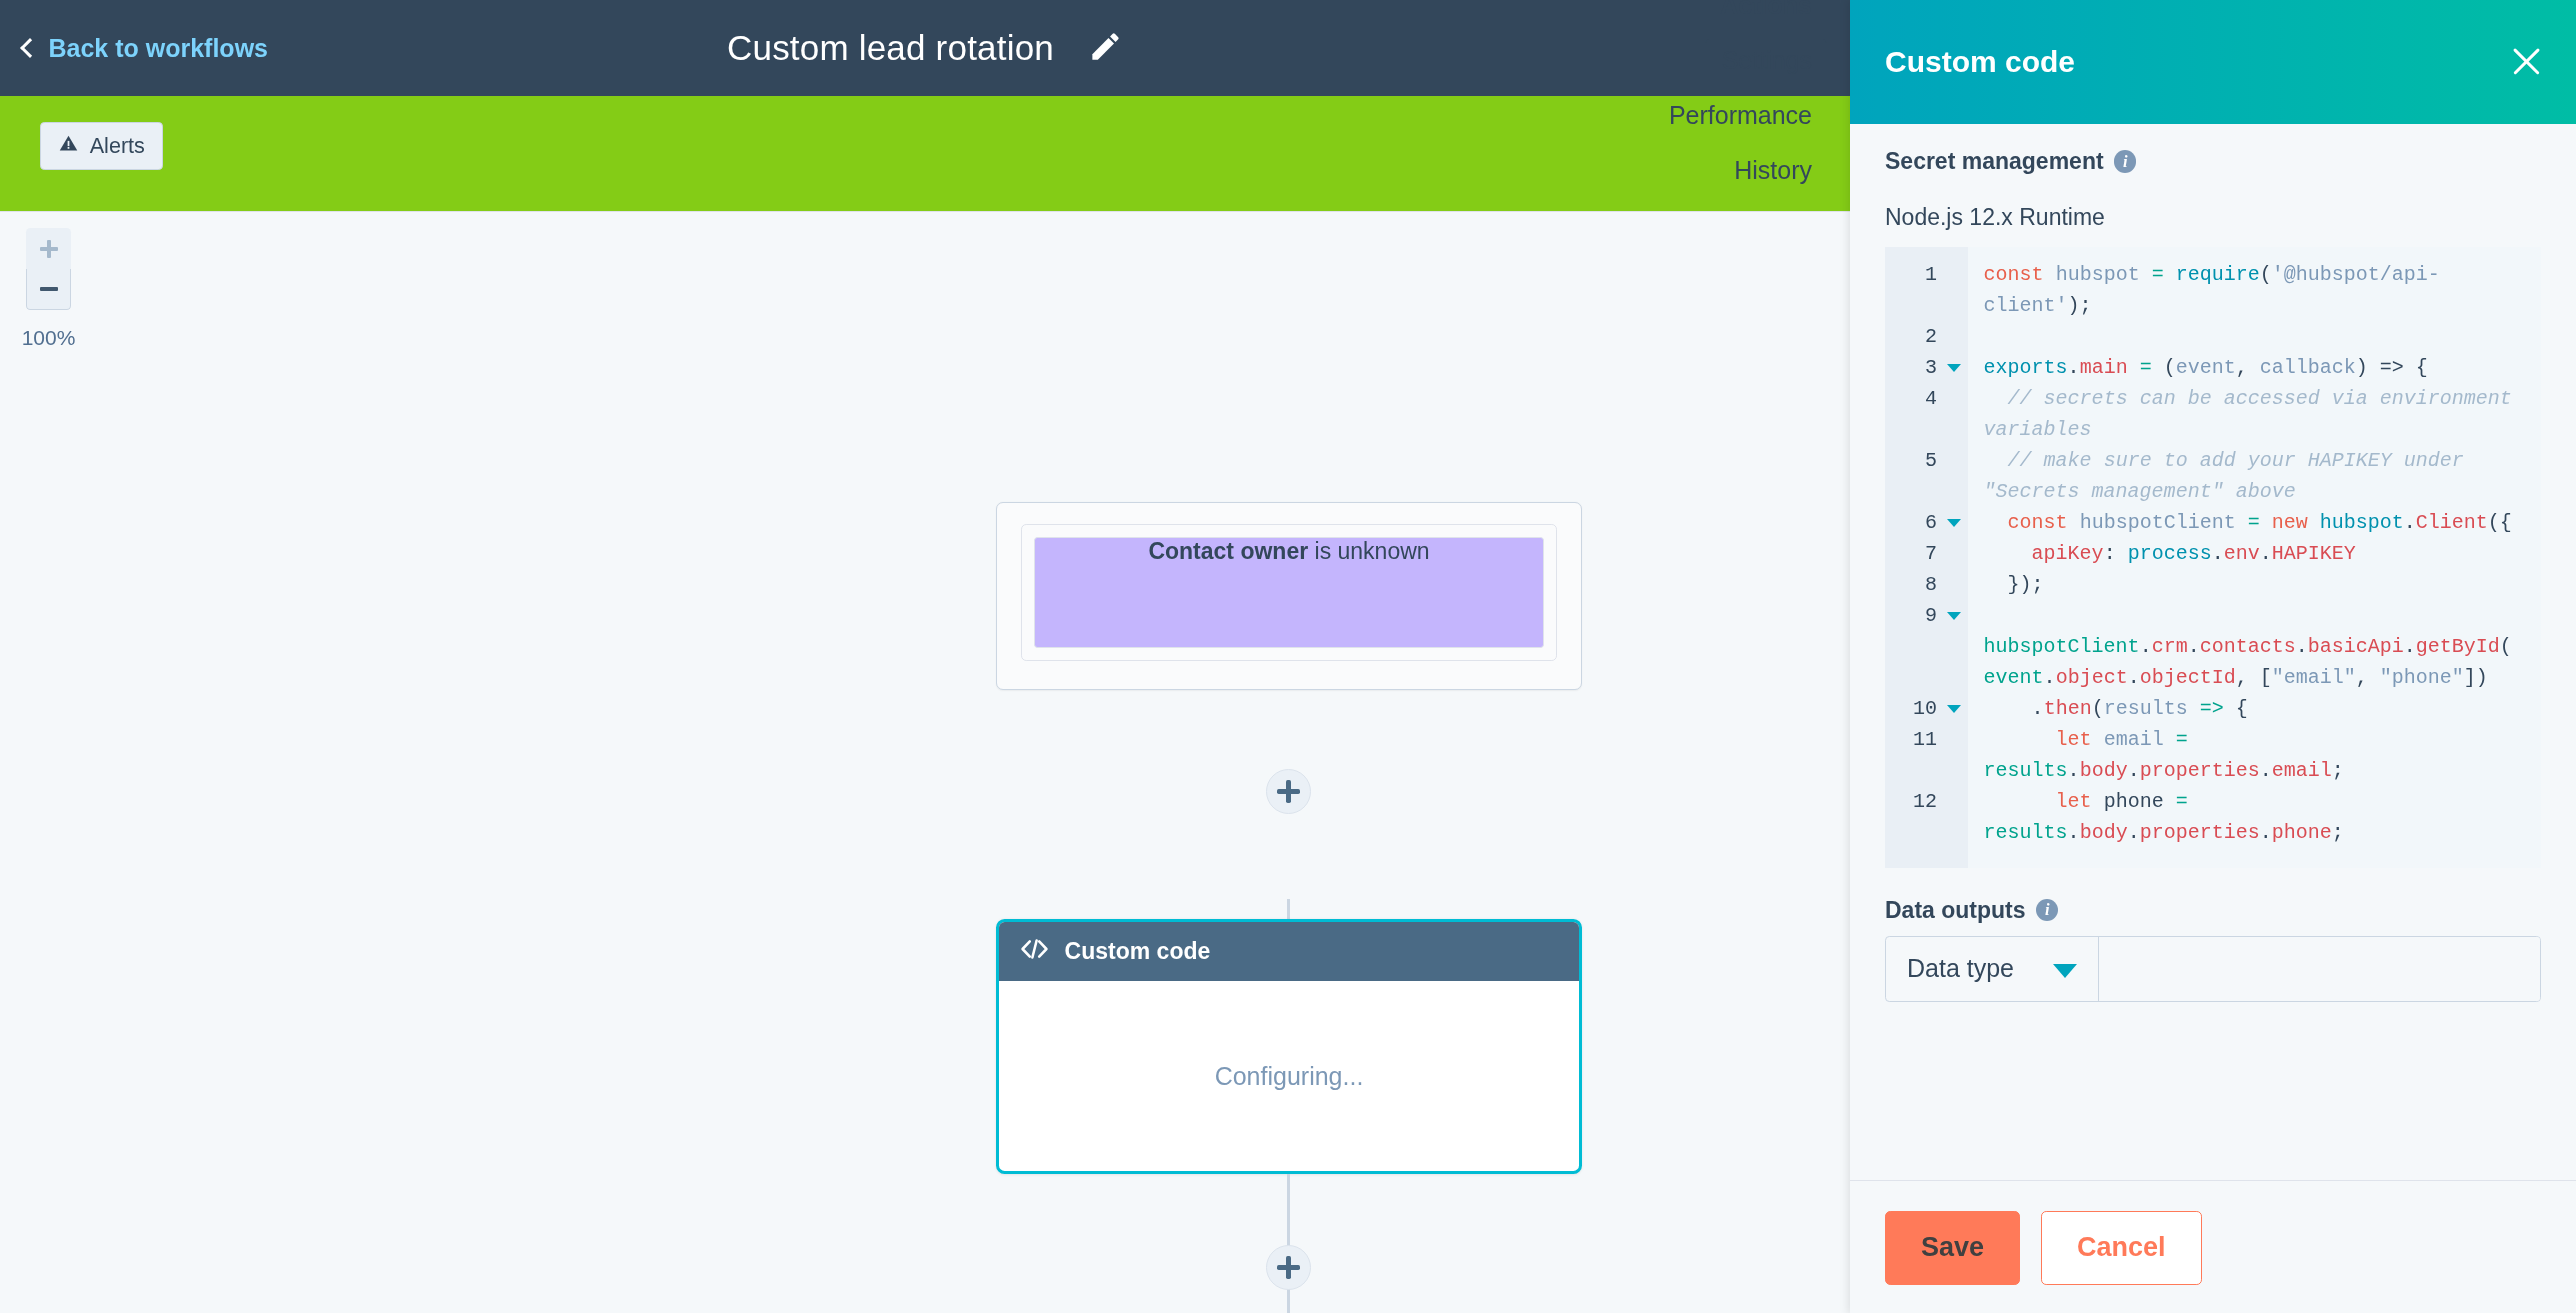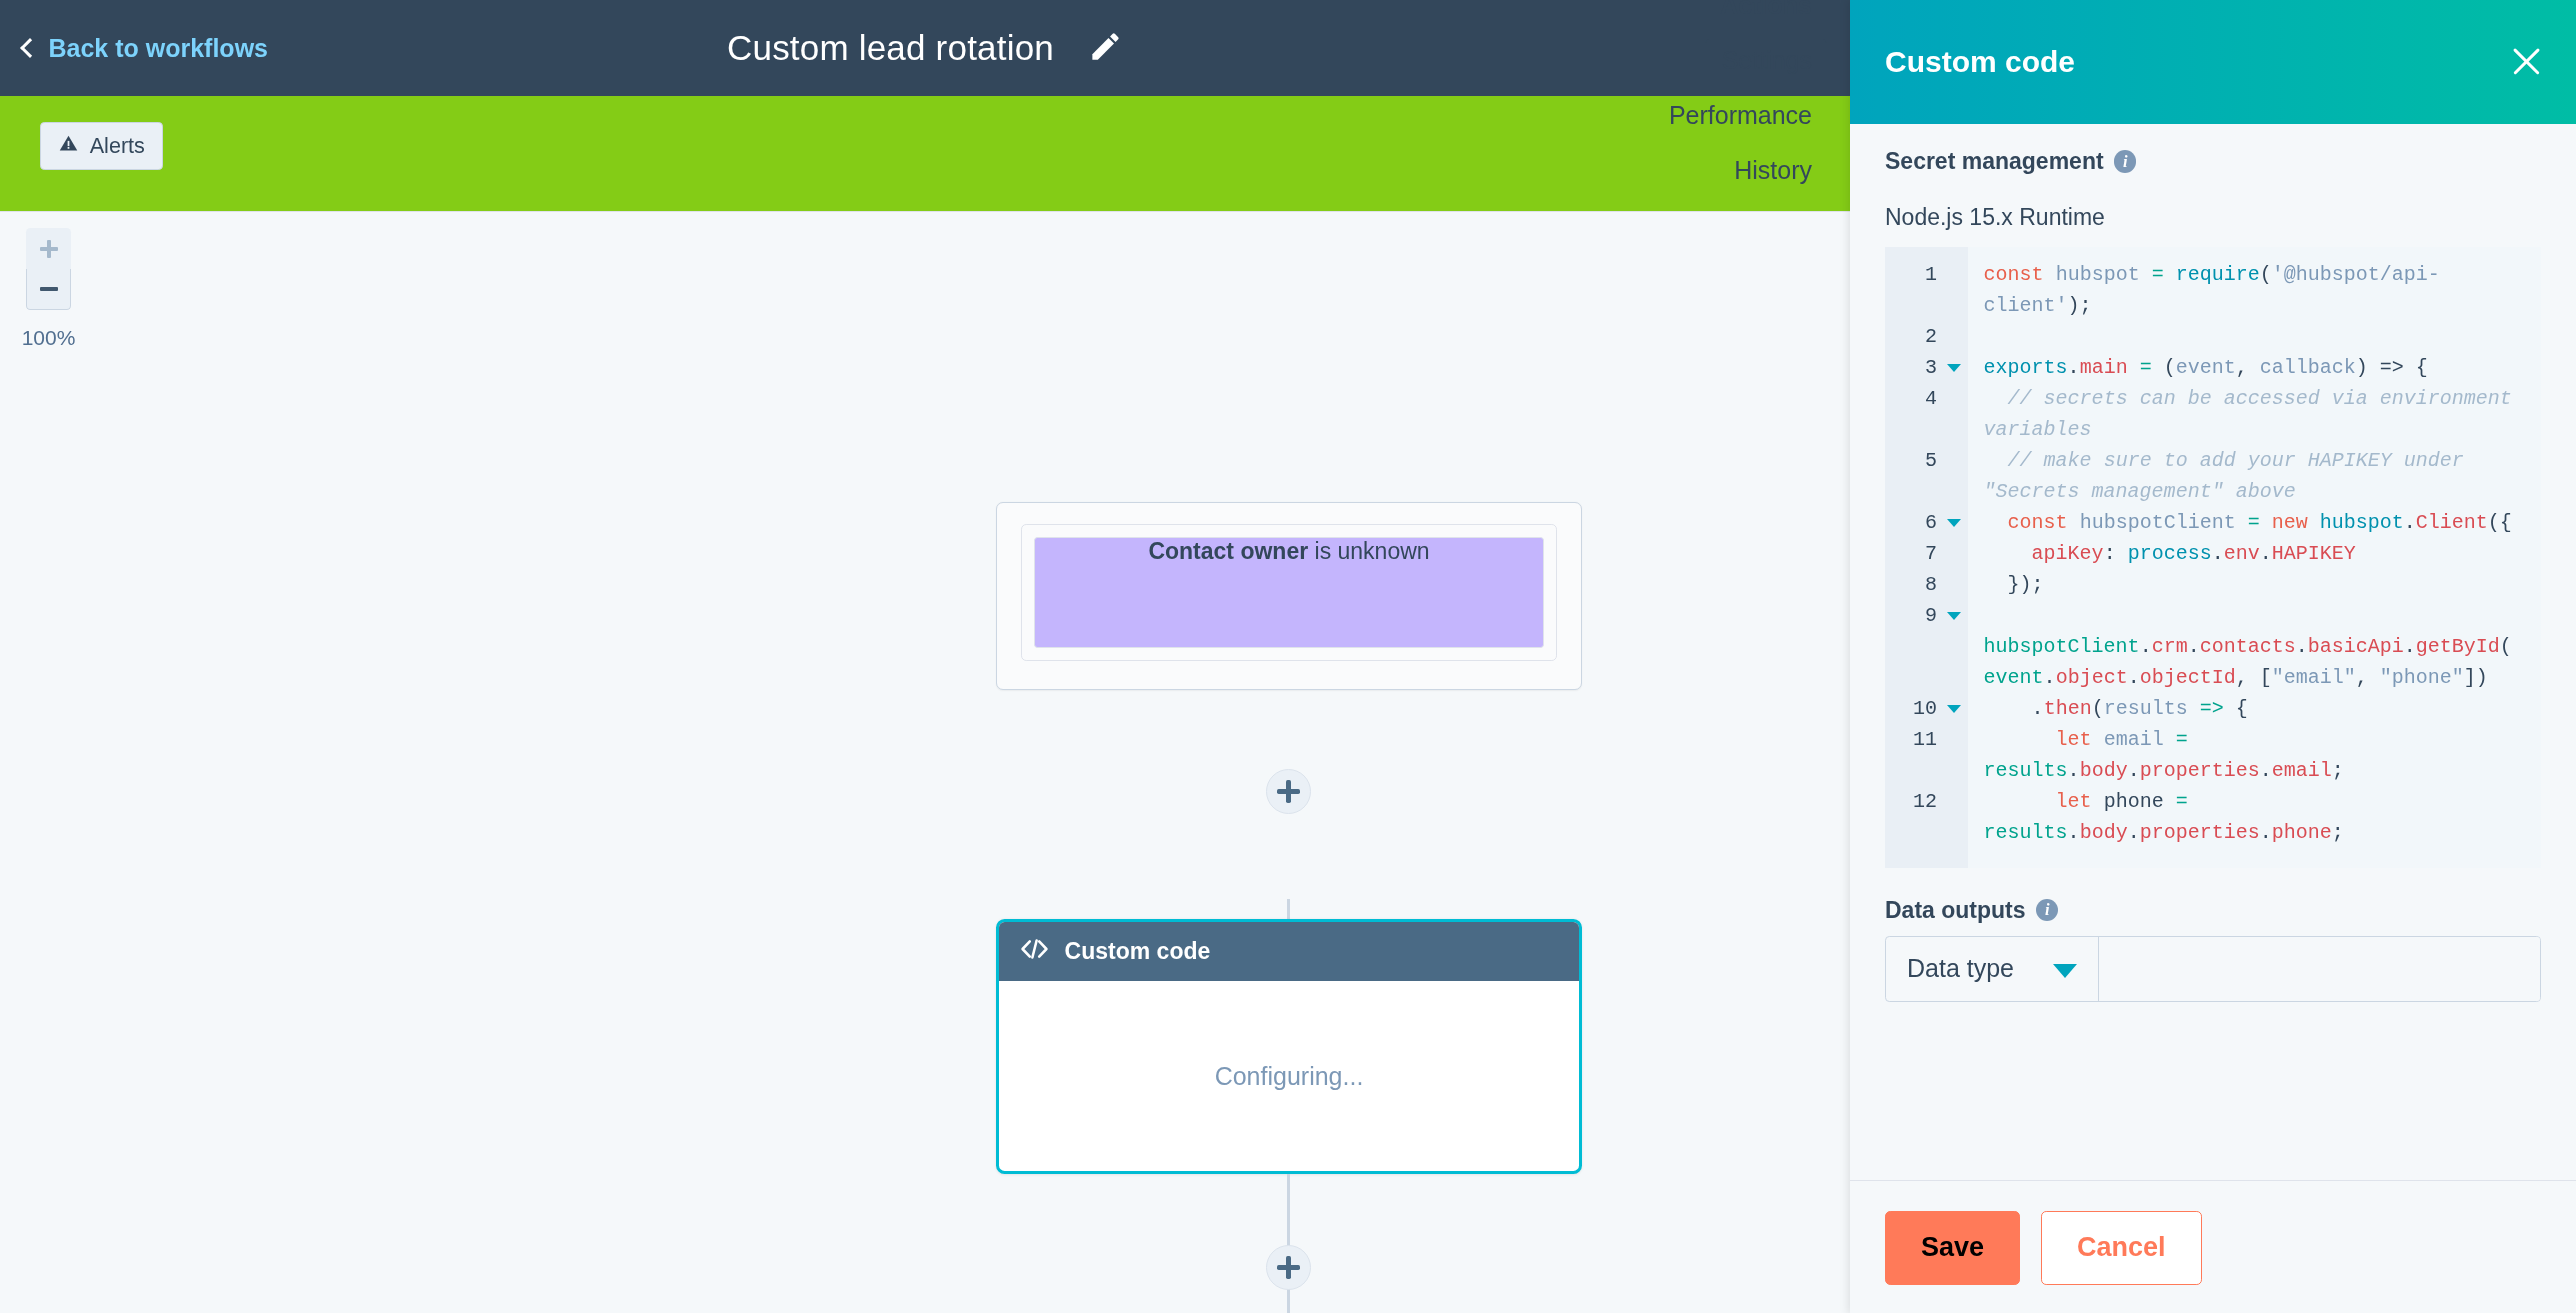--- a/index.html
+++ b/index.html
@@ -342,21 +342,21 @@
     padding: 0 35px;
     background: #f5f8fa;
   }
   .btn {
     height: 74px; padding: 0 35px;
     border-radius: 5.2px;
     font-size: 27px; font-weight: 700;
     display: flex; align-items: center; justify-content: center;
     cursor: pointer; user-select: none;
   }
-  .btn-save { background: #ff7a59; color: #000000; border: 0.9px solid #ff7a59; }
+  .btn-save { background: #ff7a59; color: #404040; border: 0.9px solid #ff7a59; }
   .btn-cancel { background: #ffffff; color: #ff7a59; border: 0.9px solid #ff7a59; }
 </style>
 </head>
 <body>
 
 <div class="app">
 
   <div class="left-region">
 
     <div class="topbar">
@@ -465,21 +465,21 @@
       <span class="panel-close"></span>
     </div>
 
     <div class="panel-body">
 
       <div class="field-label">
         <span>Secret management</span>
         <span class="info-icon">i</span>
       </div>
 
-      <div class="section-title">Node.js 15.x Runtime</div>
+      <div class="section-title">Node.js 12.x Runtime</div>
 
       <div class="editor">
         <div class="gutter">
           <div class="gut-row"><span>1</span></div>
           <div class="gut-row"></div>
           <div class="gut-row"><span>2</span></div>
           <div class="gut-row"><span>3</span><span class="fold"></span></div>
           <div class="gut-row"><span>4</span></div>
           <div class="gut-row"></div>
           <div class="gut-row"><span>5</span></div>

